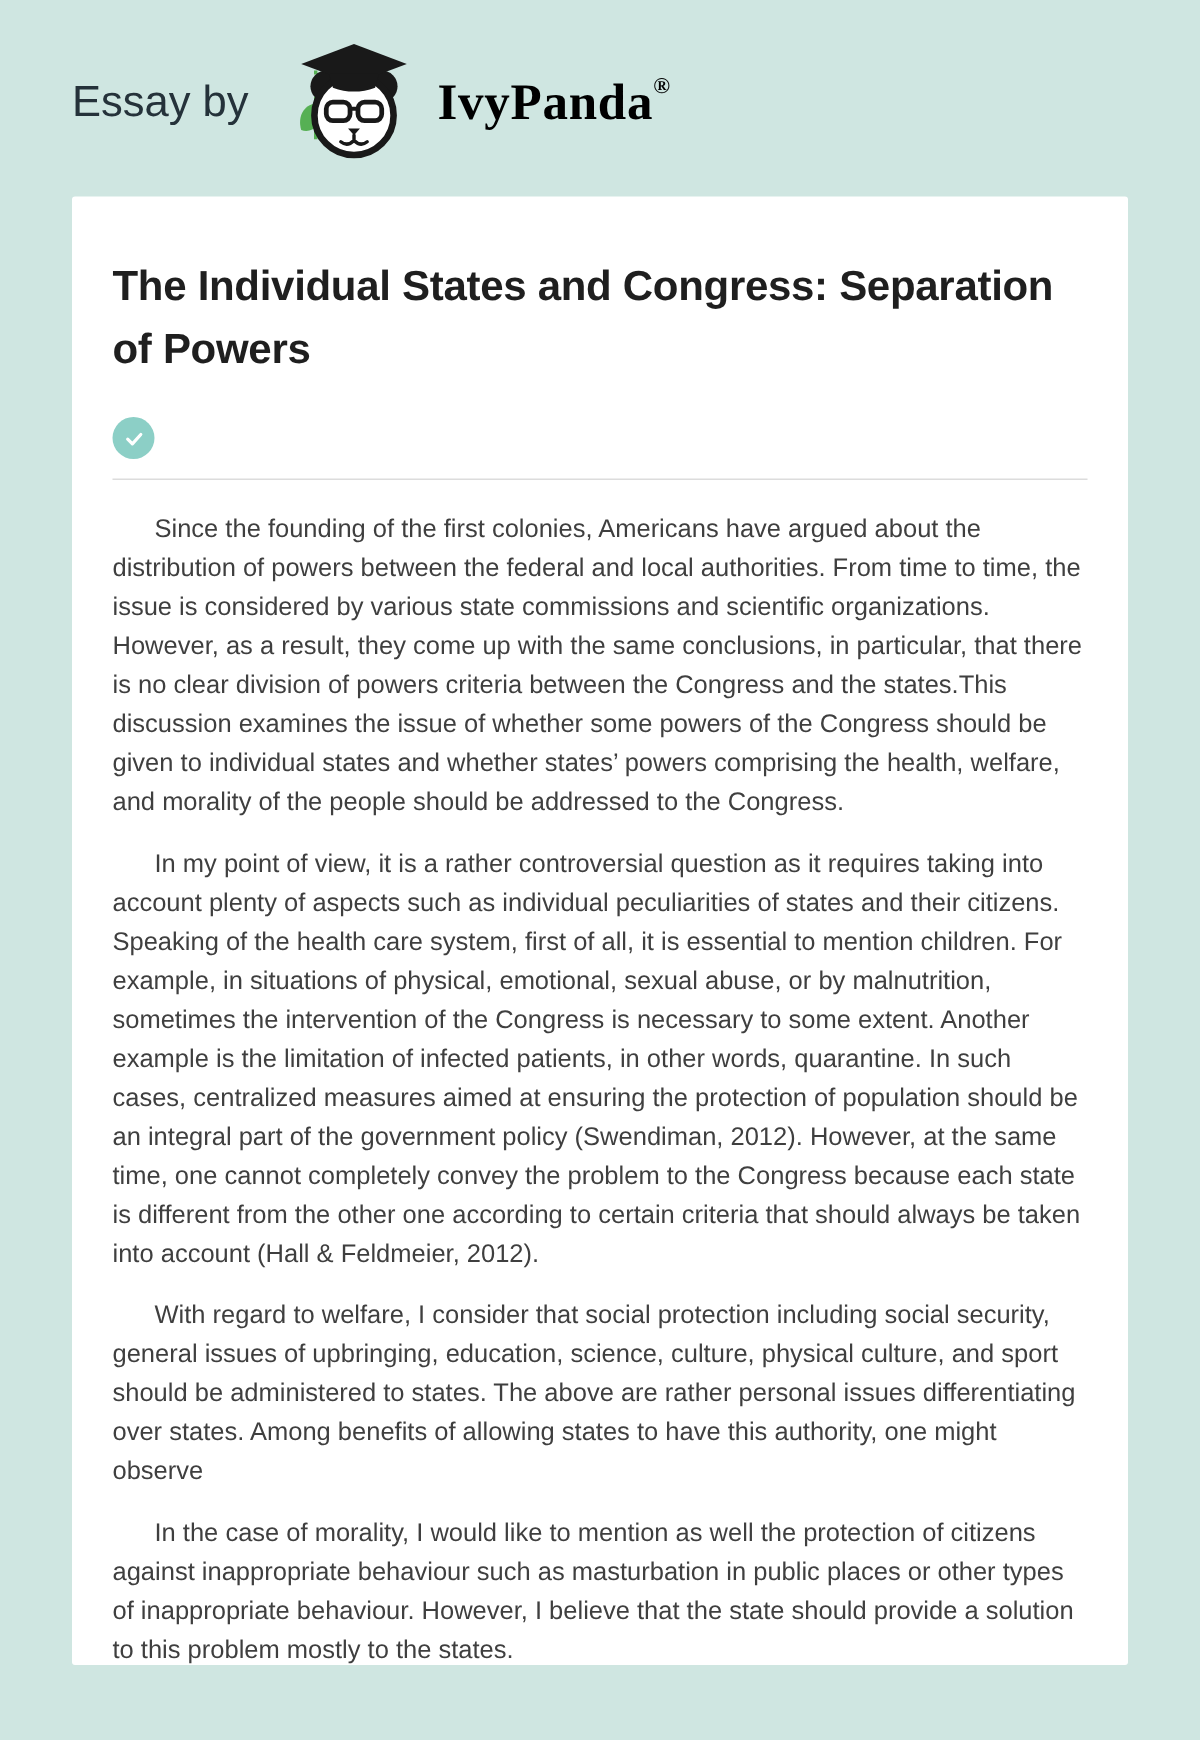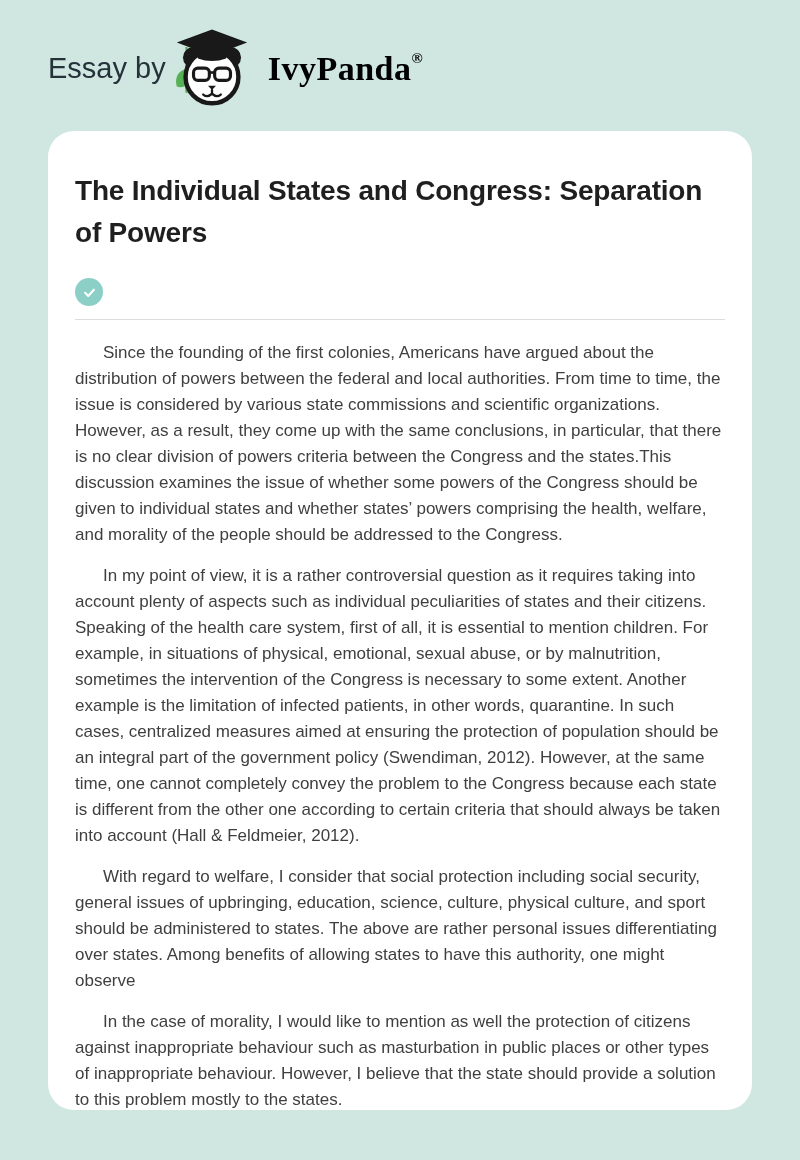--- a/index.html
+++ b/index.html
@@ -14,41 +14,42 @@
   
   .header {
     height: 131px;
     display: flex;
     align-items: center;
     padding: 6px 48px 0 48px;
   }
   .essay-by {
     font-size: 29px;
     color: #25323a;
+    margin-right: 24px;
   }
   .logo-mark { margin-right: 10px; display: inline-flex; }
   .brand {
     font-family: "Liberation Serif", serif;
     font-weight: 700;
     font-size: 34px;
     color: #000000;
     letter-spacing: 0.5px;
   }
   .brand sup {
     font-size: 15px;
     position: relative;
     top: -4px;
     font-weight: 700;
   }
   
   .card {
     margin: 0 48px;
     height: 979px;
     background: #ffffff;
-    border-radius: 26px;
+    border-radius: 2px;
     padding: 39px 27px 0 27px;
     overflow: hidden;
   }
   .title {
     margin: 0 0 24px 0;
     font-size: 28px;
     line-height: 42px;
     font-weight: 700;
     color: #1f1f1f;
     letter-spacing: -0.2px;

